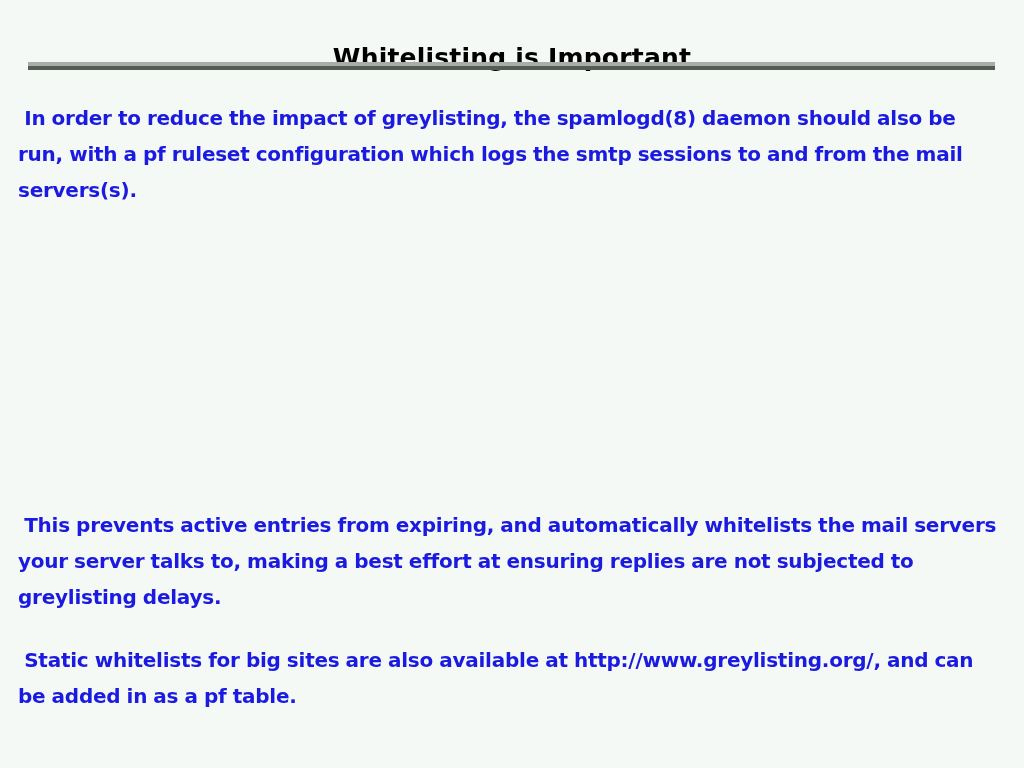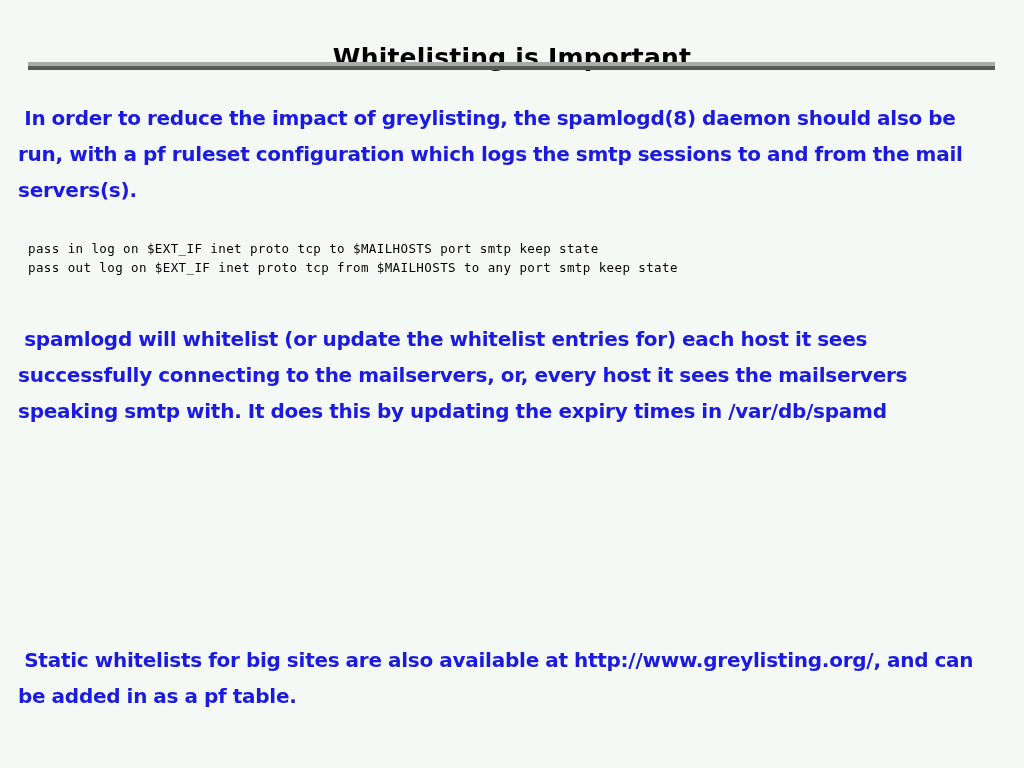--- a/index.html
+++ b/index.html
@@ -101,20 +101,19 @@
 
   <h1 class="slide-title">Whitelisting is Important</h1>
 
   <div class="title-rule">
     <div class="rule-top"></div>
     <div class="rule-bottom"></div>
   </div>
 
   <p class="body-block" id="para-1"> In order to reduce the impact of greylisting, the spamlogd(8) daemon should also be run, with a pf ruleset configuration which logs the smtp sessions to and from the mail servers(s).</p>
 
-  <pre class="code-block"><span class="code-line">pass in log on $EXT_IF inet proto tcp to $MAILHOSTS port smtp keep state</span><span class="code-line">pass out log on $EXT_IF inet proto tcp from $MAILHOSTS to any port smtp keep state</span></pre>
 
-  <p class="body-block" id="para-2"> spamlogd will whitelist (or update the whitelist entries for) each host it sees successfully connecting to the mailservers, or, every host it sees the mailservers speaking smtp with. It does this by updating the expiry times in /var/db/spamd</p>
 
+  <p class="body-block" id="para-3"> This prevents active entries from expiring, and automatically whitelists the mail servers your server talks to, making a best effort at ensuring replies are not subjected to greylisting delays.</p>
 
   <p class="body-block" id="para-4"> Static whitelists for big sites are also available at http://www.greylisting.org/, and can be added in as a pf table.</p>
 
 </div>
 
 </body></html>

